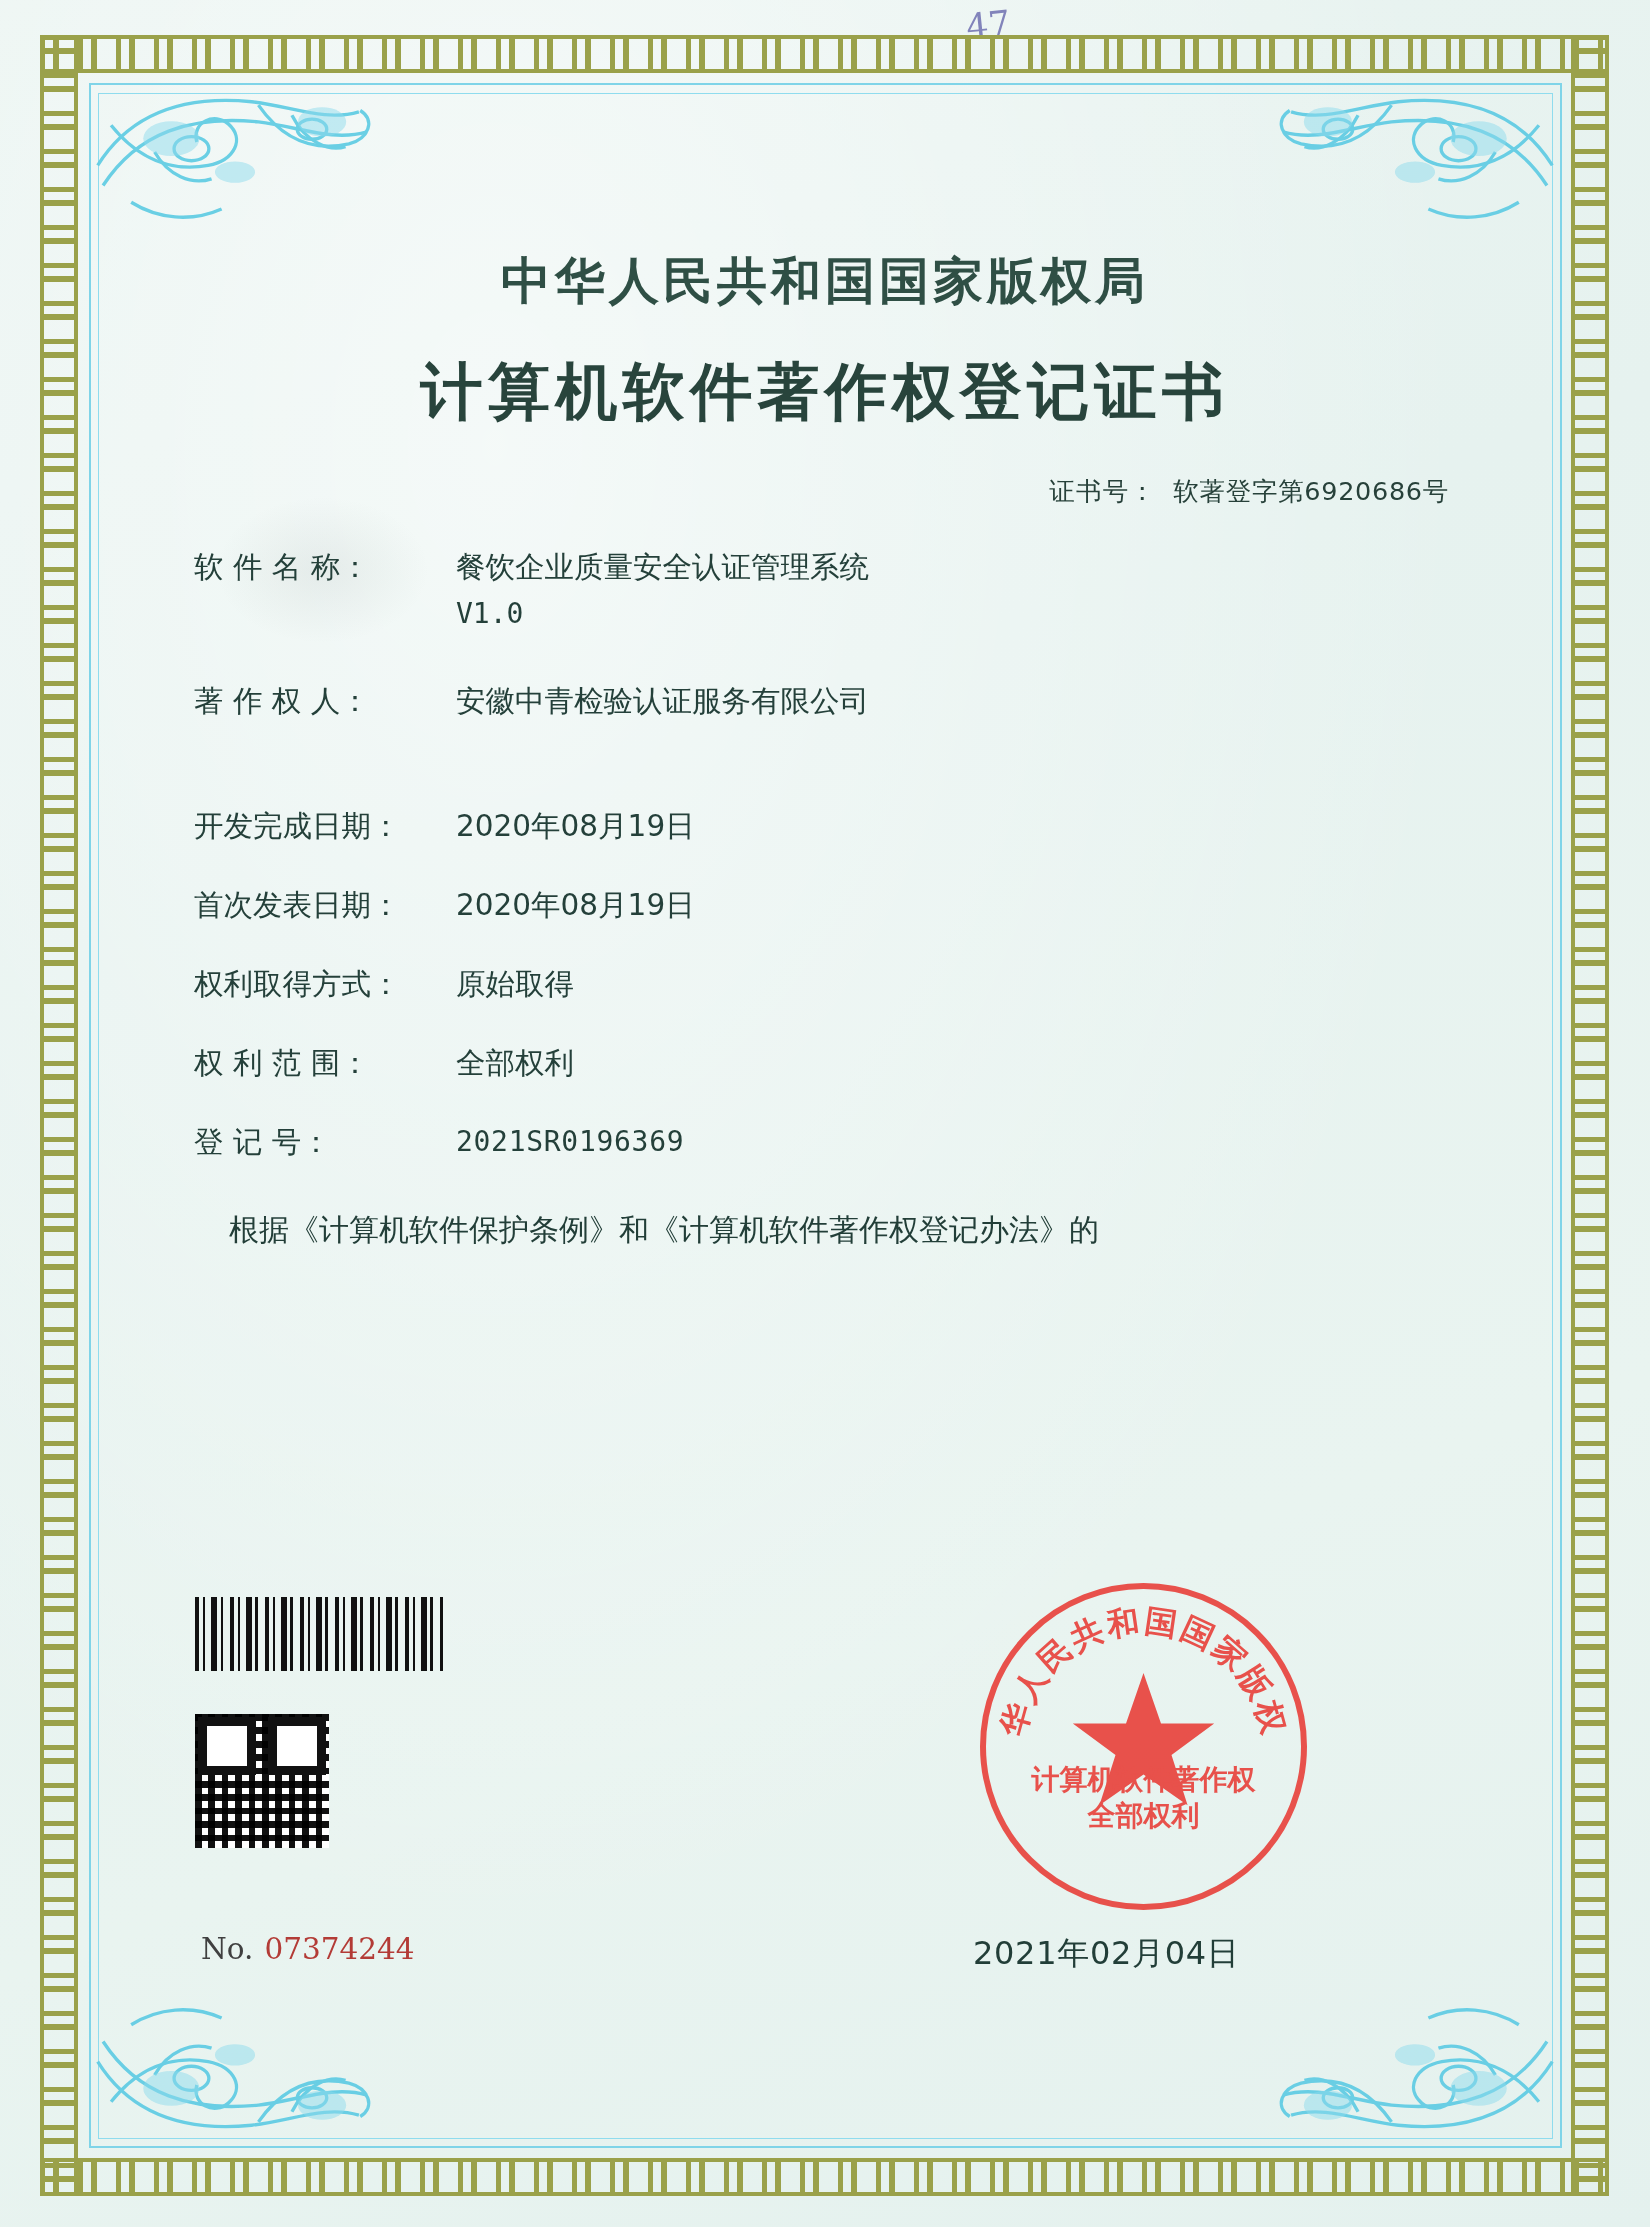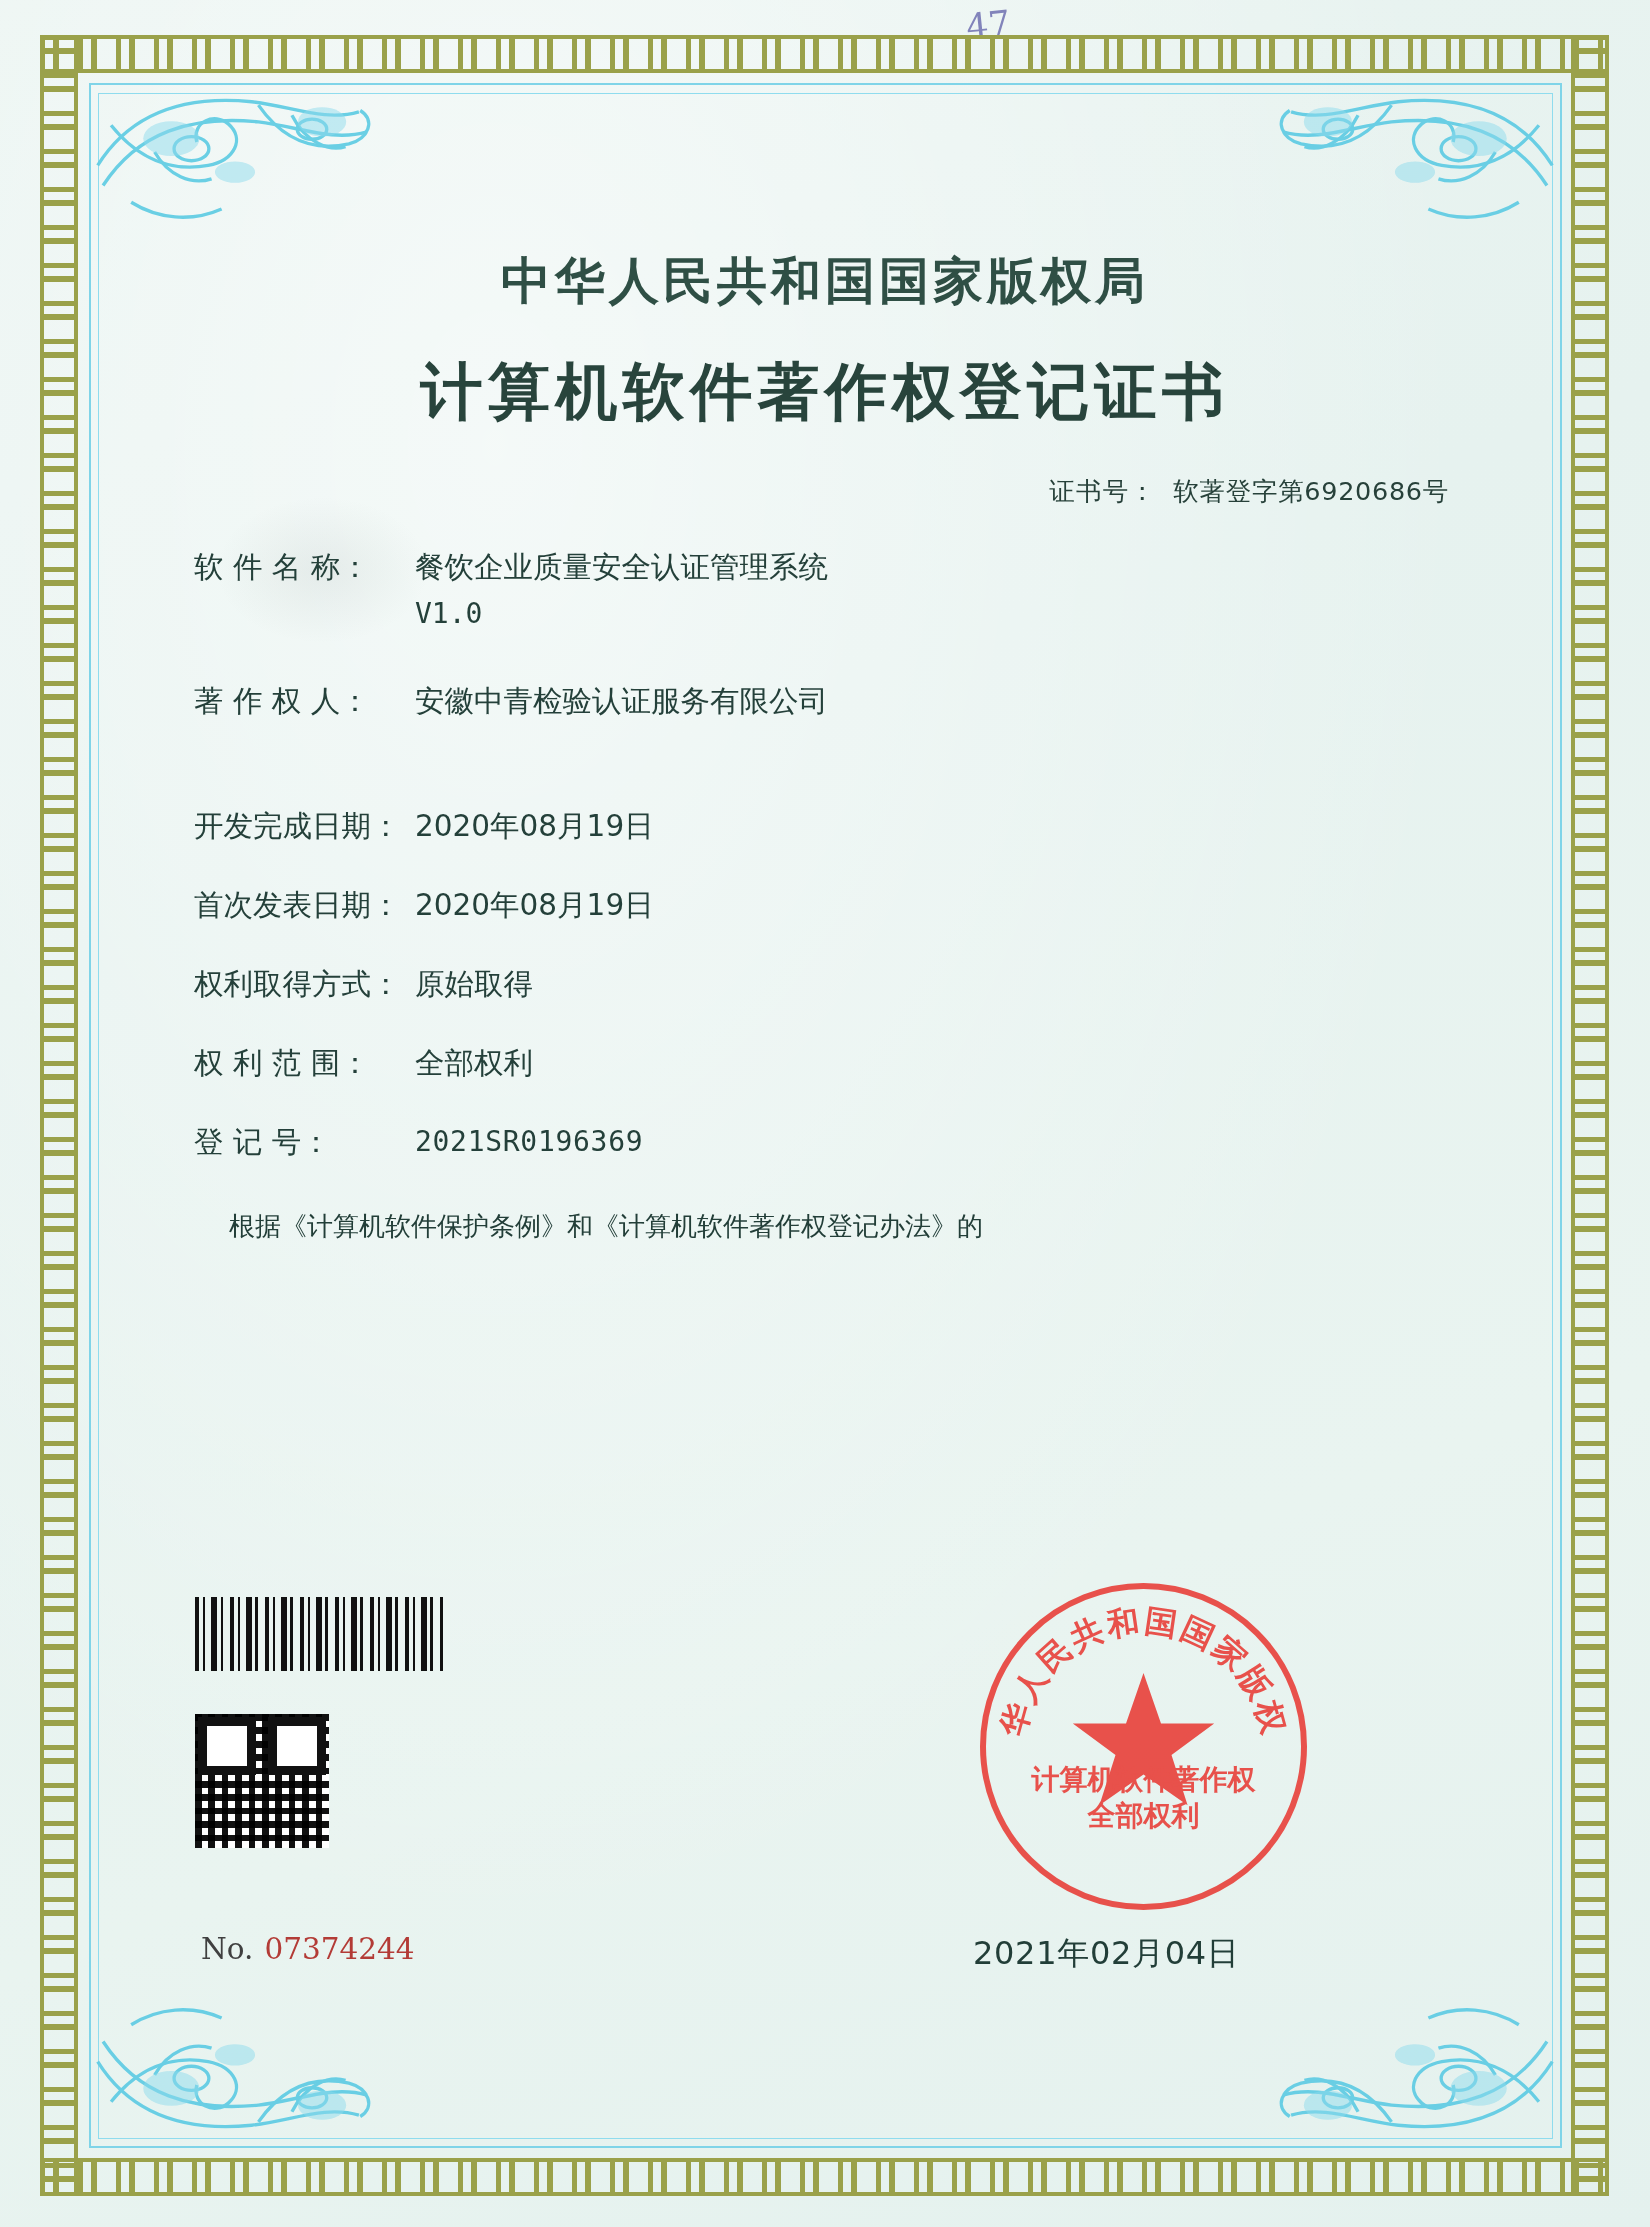--- a/index.html
+++ b/index.html
@@ -136,20 +136,21 @@
     font-size: 29.5px;
     color: #24403a;
     letter-spacing: 0px;
     font-family: "DejaVu Sans", "Liberation Sans", sans-serif;
   }
   .field-value {
     font-size: 29.5px;
     color: #24403a;
     line-height: 1.35;
     font-family: "DejaVu Sans", "Liberation Sans", sans-serif;
+    margin-left: 41px;
   }
   .field-value .version {
     display: block;
     font-family: "DejaVu Sans Mono", "Liberation Mono", monospace;
     font-size: 28px;
     margin-top: 6.7px;
   }
   .field-value.mono {
     font-family: "DejaVu Sans Mono", "Liberation Mono", monospace;
     font-size: 28px;
@@ -158,21 +159,21 @@
 
   .gap-lg { height: 62px; }
   .gap-md { height: 27px; }
 
   .rows-lower .field-row { margin-bottom: 39px; }
 
   .statement {
     margin-top: 36px;
     padding-left: 40px;
     padding-right: 40px;
-    font-size: 26px;
+    font-size: 30px;
     color: #223e38;
     line-height: 1.85;
     text-indent: 62px;
     font-family: "DejaVu Sans", "Liberation Sans", sans-serif;
   }
 
   
   .codes {
     position: absolute;
     left: 195px;

